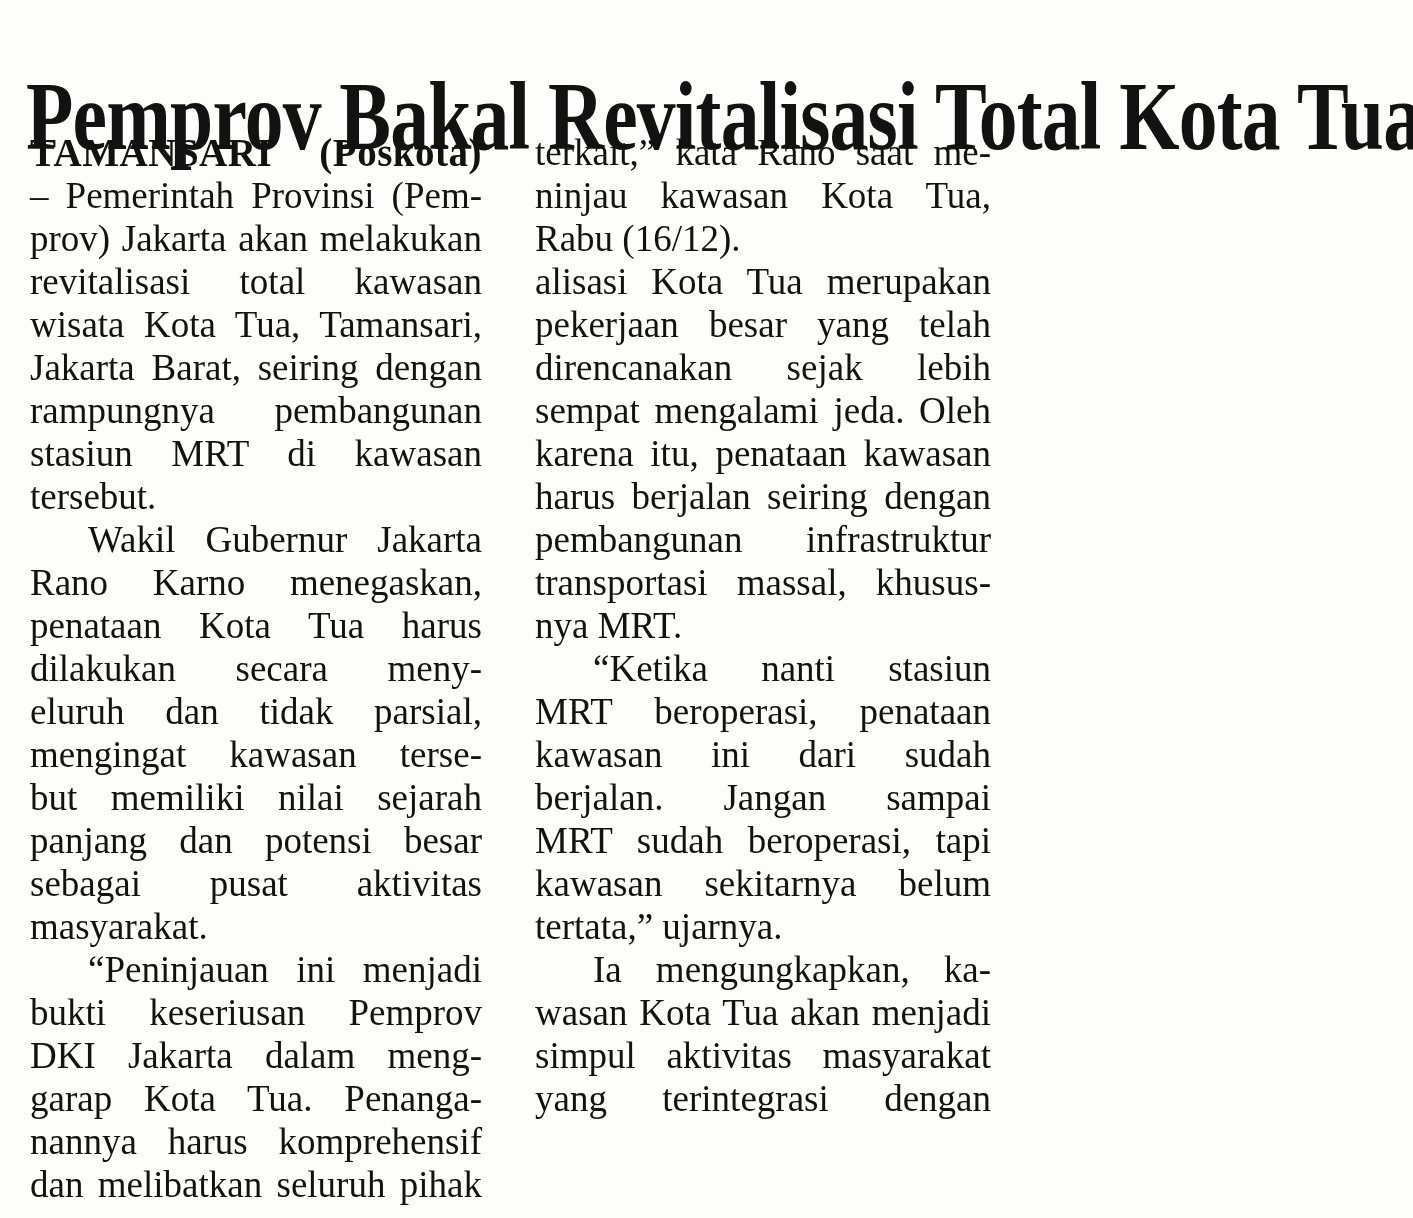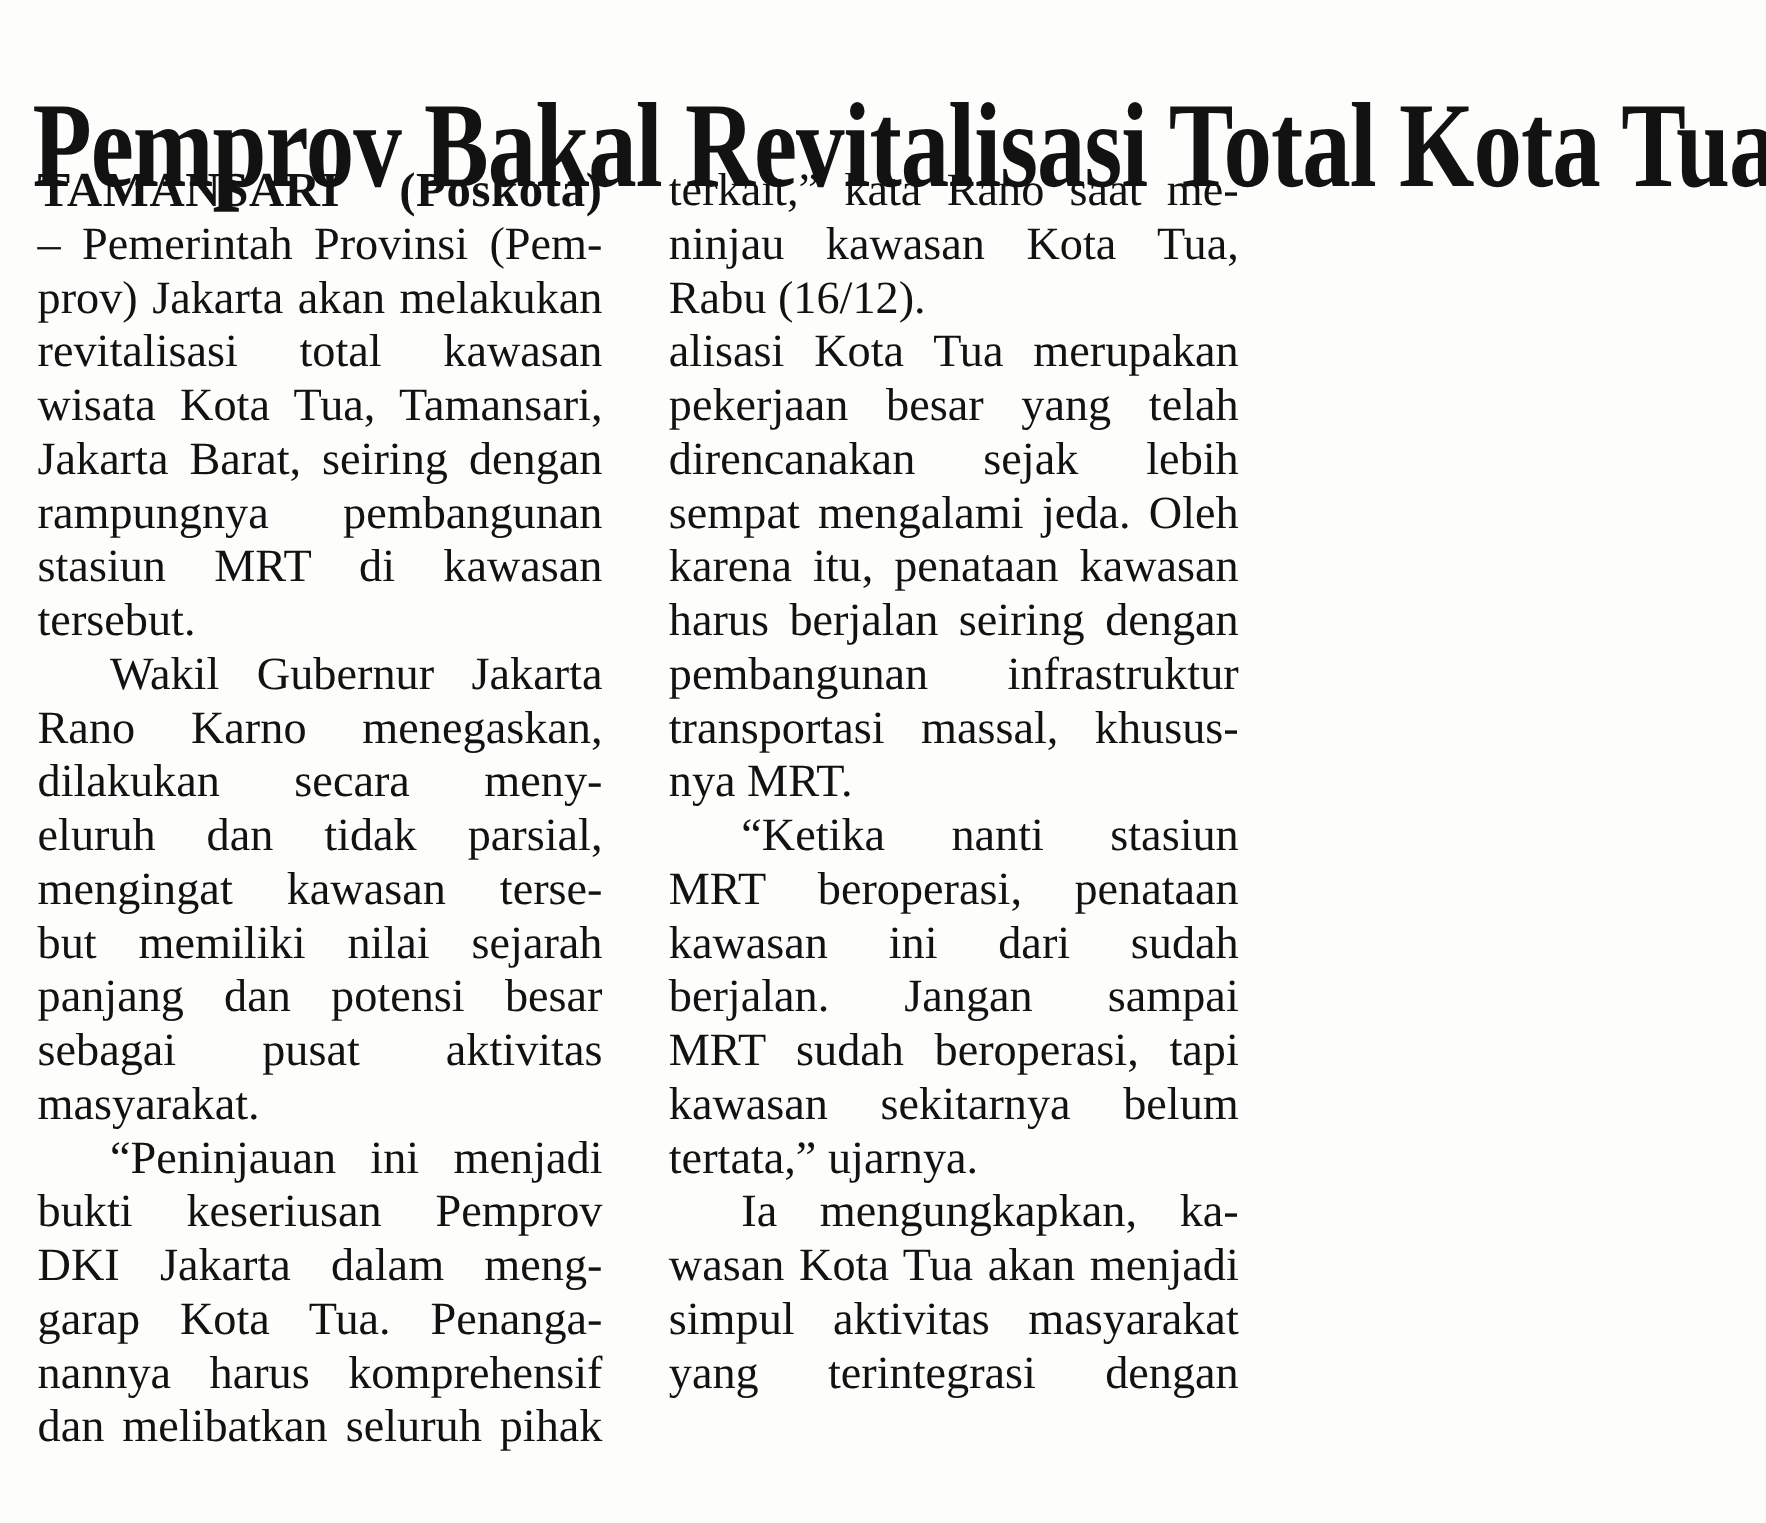--- a/index.html
+++ b/index.html
@@ -74,20 +74,21 @@
         <div class="line">– Pemerintah Provinsi (Pem-</div>
         <div class="line">prov) Jakarta akan melakukan</div>
         <div class="line">revitalisasi total kawasan</div>
         <div class="line">wisata Kota Tua, Tamansari,</div>
         <div class="line">Jakarta Barat, seiring dengan</div>
         <div class="line">rampungnya pembangunan</div>
         <div class="line">stasiun MRT di kawasan</div>
         <div class="line end">tersebut.</div>
         <div class="line indent">Wakil Gubernur Jakarta</div>
         <div class="line">Rano Karno menegaskan,</div>
+        <div class="line">penataan Kota Tua harus</div>
         <div class="line">dilakukan secara meny-</div>
         <div class="line">eluruh dan tidak parsial,</div>
         <div class="line">mengingat kawasan terse-</div>
         <div class="line">but memiliki nilai sejarah</div>
         <div class="line">panjang dan potensi besar</div>
         <div class="line">sebagai pusat aktivitas</div>
         <div class="line end">masyarakat.</div>
         <div class="line indent">“Peninjauan ini menjadi</div>
         <div class="line">bukti keseriusan Pemprov</div>
         <div class="line">DKI Jakarta dalam meng-</div>

